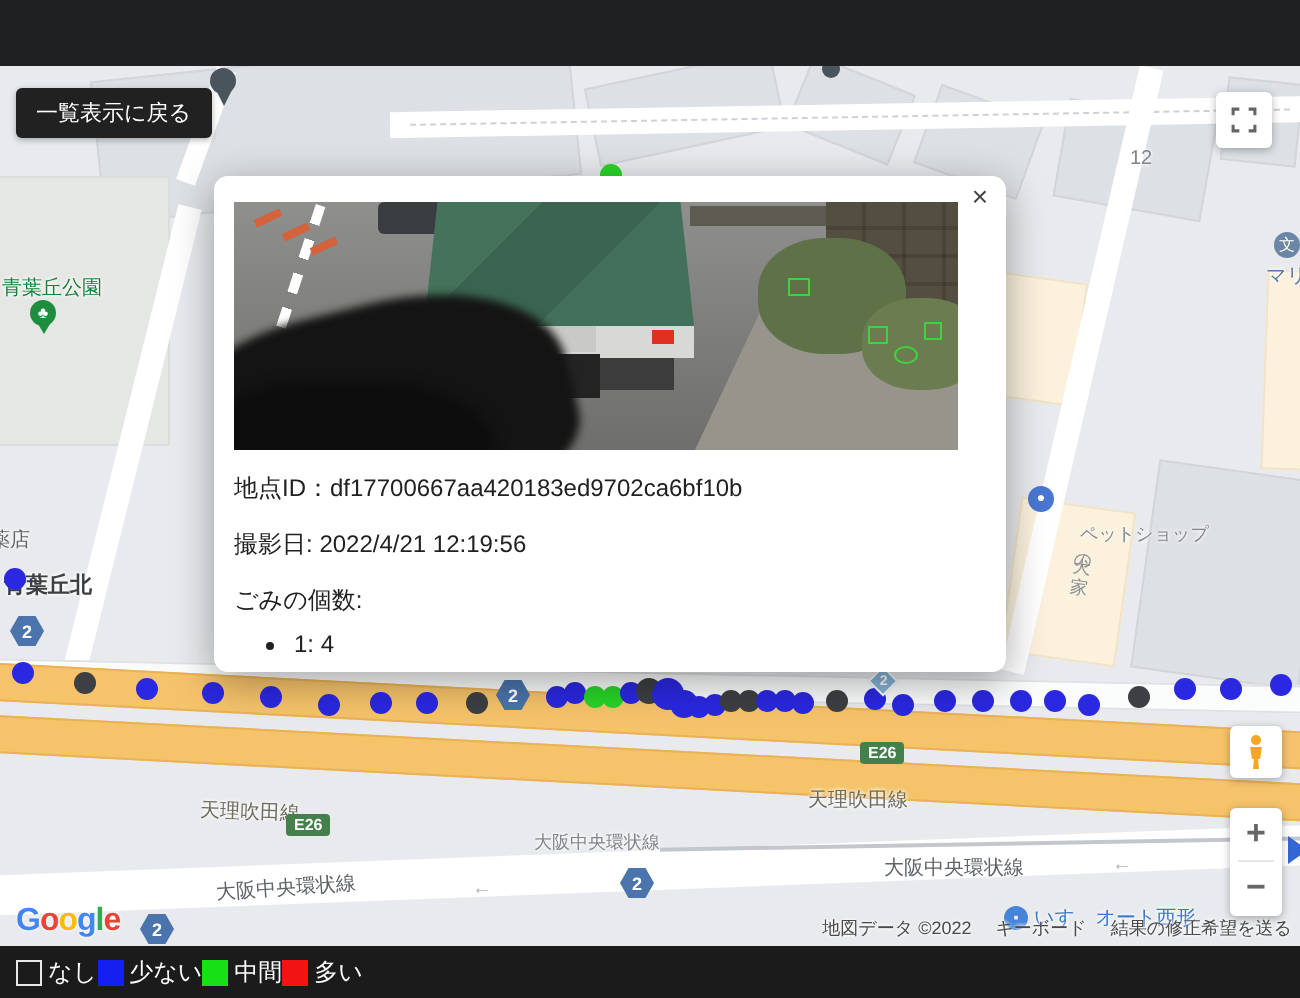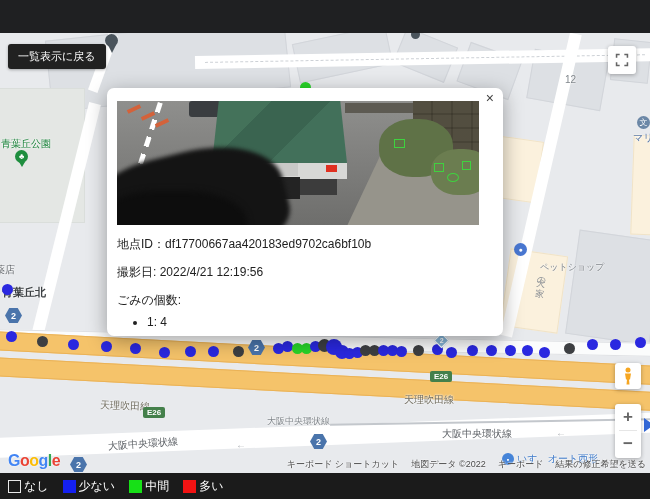--- a/index.html
+++ b/index.html
@@ -88,21 +88,21 @@
            overflow:hidden; margin-top:4px; }
   .ph { position:absolute; }
   .modal-line { font-size:12px; color:#212121; margin-top:11px; }
   .garbage-list { margin:6px 0 0 30px; }
   .garbage-list li { font-size:12px; color:#212121; }
   .submit-btn { display:inline-block; margin-top:10px; background:#212121; color:#fff; font-size:12px;
                 padding:6px 13px; border-radius:4px; cursor:pointer; }
 
   
   .legend { position:absolute; left:0; bottom:0; width:650px; height:26px; background:#1b1b1b;
-            display:flex; align-items:center; padding:0 8px; gap:14px; z-index:30; }
+            display:flex; align-items:center; padding:0 8px; gap:0; z-index:30; }
   .legend-item { display:flex; align-items:center; gap:3px; }
   .legend-swatch { width:13px; height:13px; }
   .legend-swatch.outline { border:1.5px solid #e8e8e8; background:transparent; }
   .legend-label { color:#fff; font-size:12px; }
 </style>
 </head>
 <body>
 
 <div class="app">
 
@@ -237,21 +237,20 @@
     <div class="ctl zoom-ctl">
       <div class="zoom-btn">+</div>
       <div class="zoom-div"></div>
       <div class="zoom-btn">−</div>
     </div>
 
     <div class="google-logo">
       <span style="color:#4285F4">G</span><span style="color:#EA4335">o</span><span style="color:#FBBC05">o</span><span style="color:#4285F4">g</span><span style="color:#34A853">l</span><span style="color:#EA4335">e</span>
     </div>
     <div class="attrib">
-      <span>キーボード ショートカット</span>
       <span>地図データ ©2022</span>
       <span>キーボード</span>
       <span>結果の修正希望を送る</span>
     </div>
   </div>
 
   <div class="header">
   </div>
 
   <div class="back-btn">一覧表示に戻る</div>

